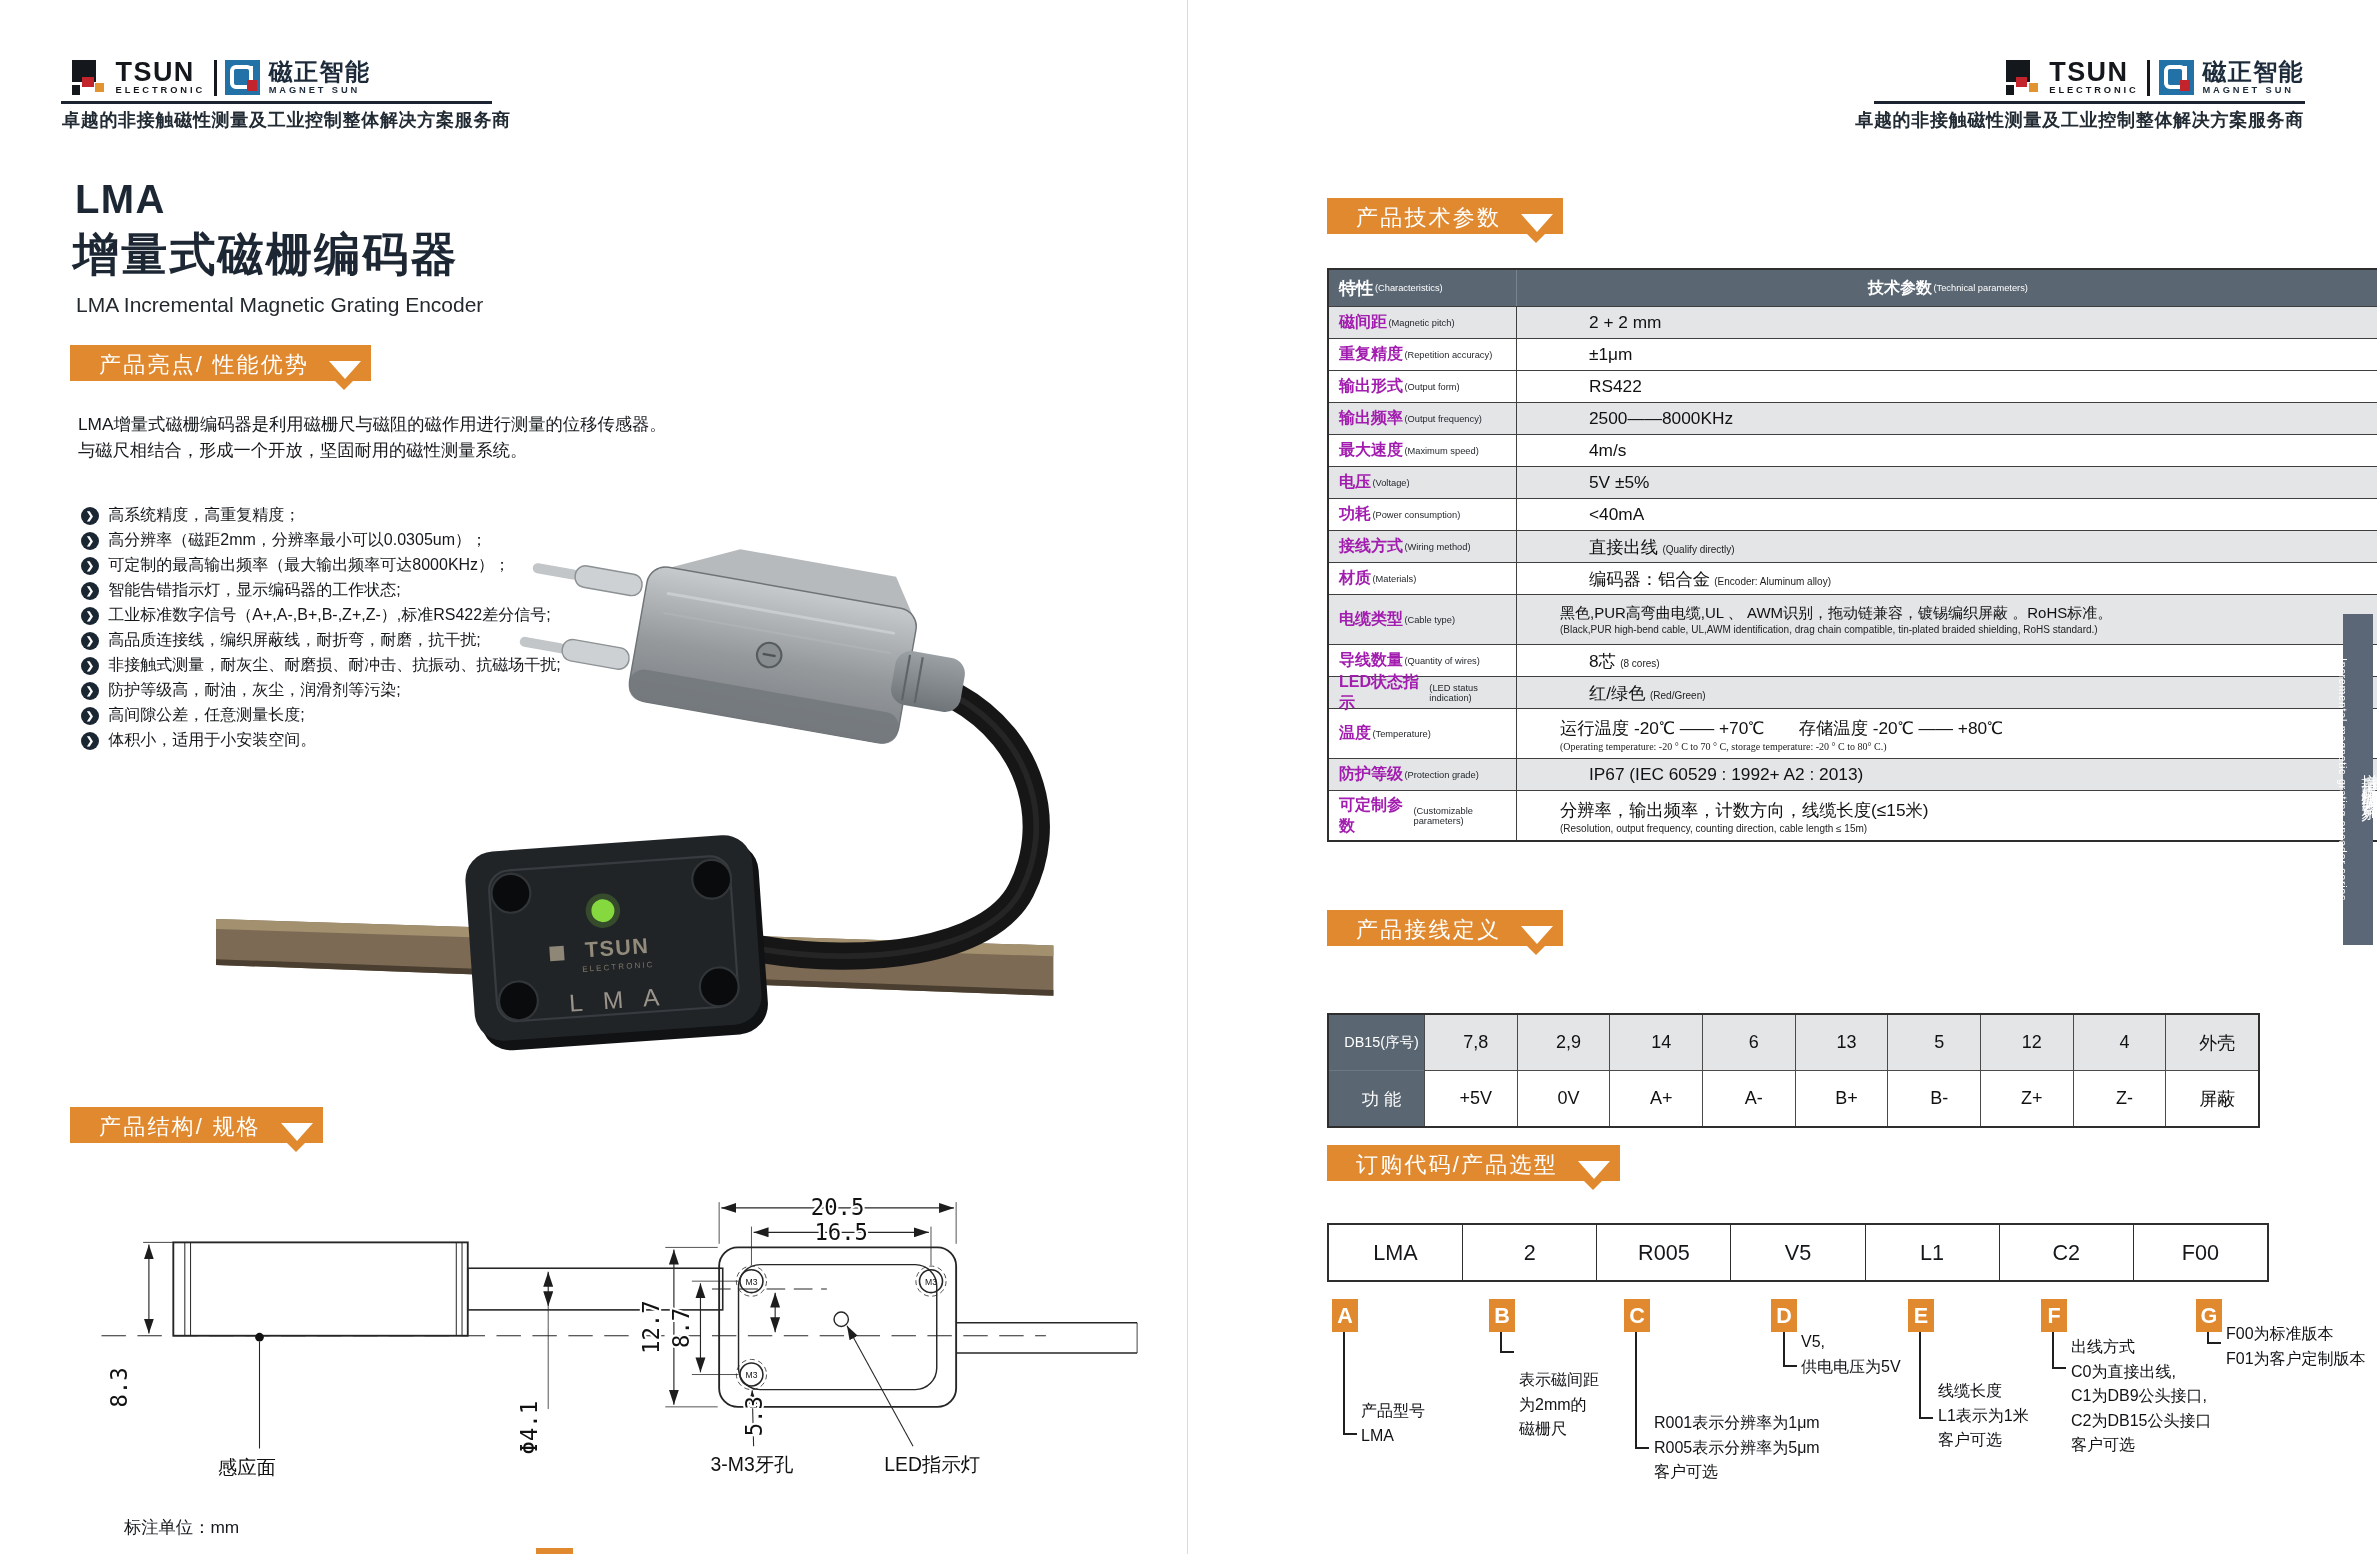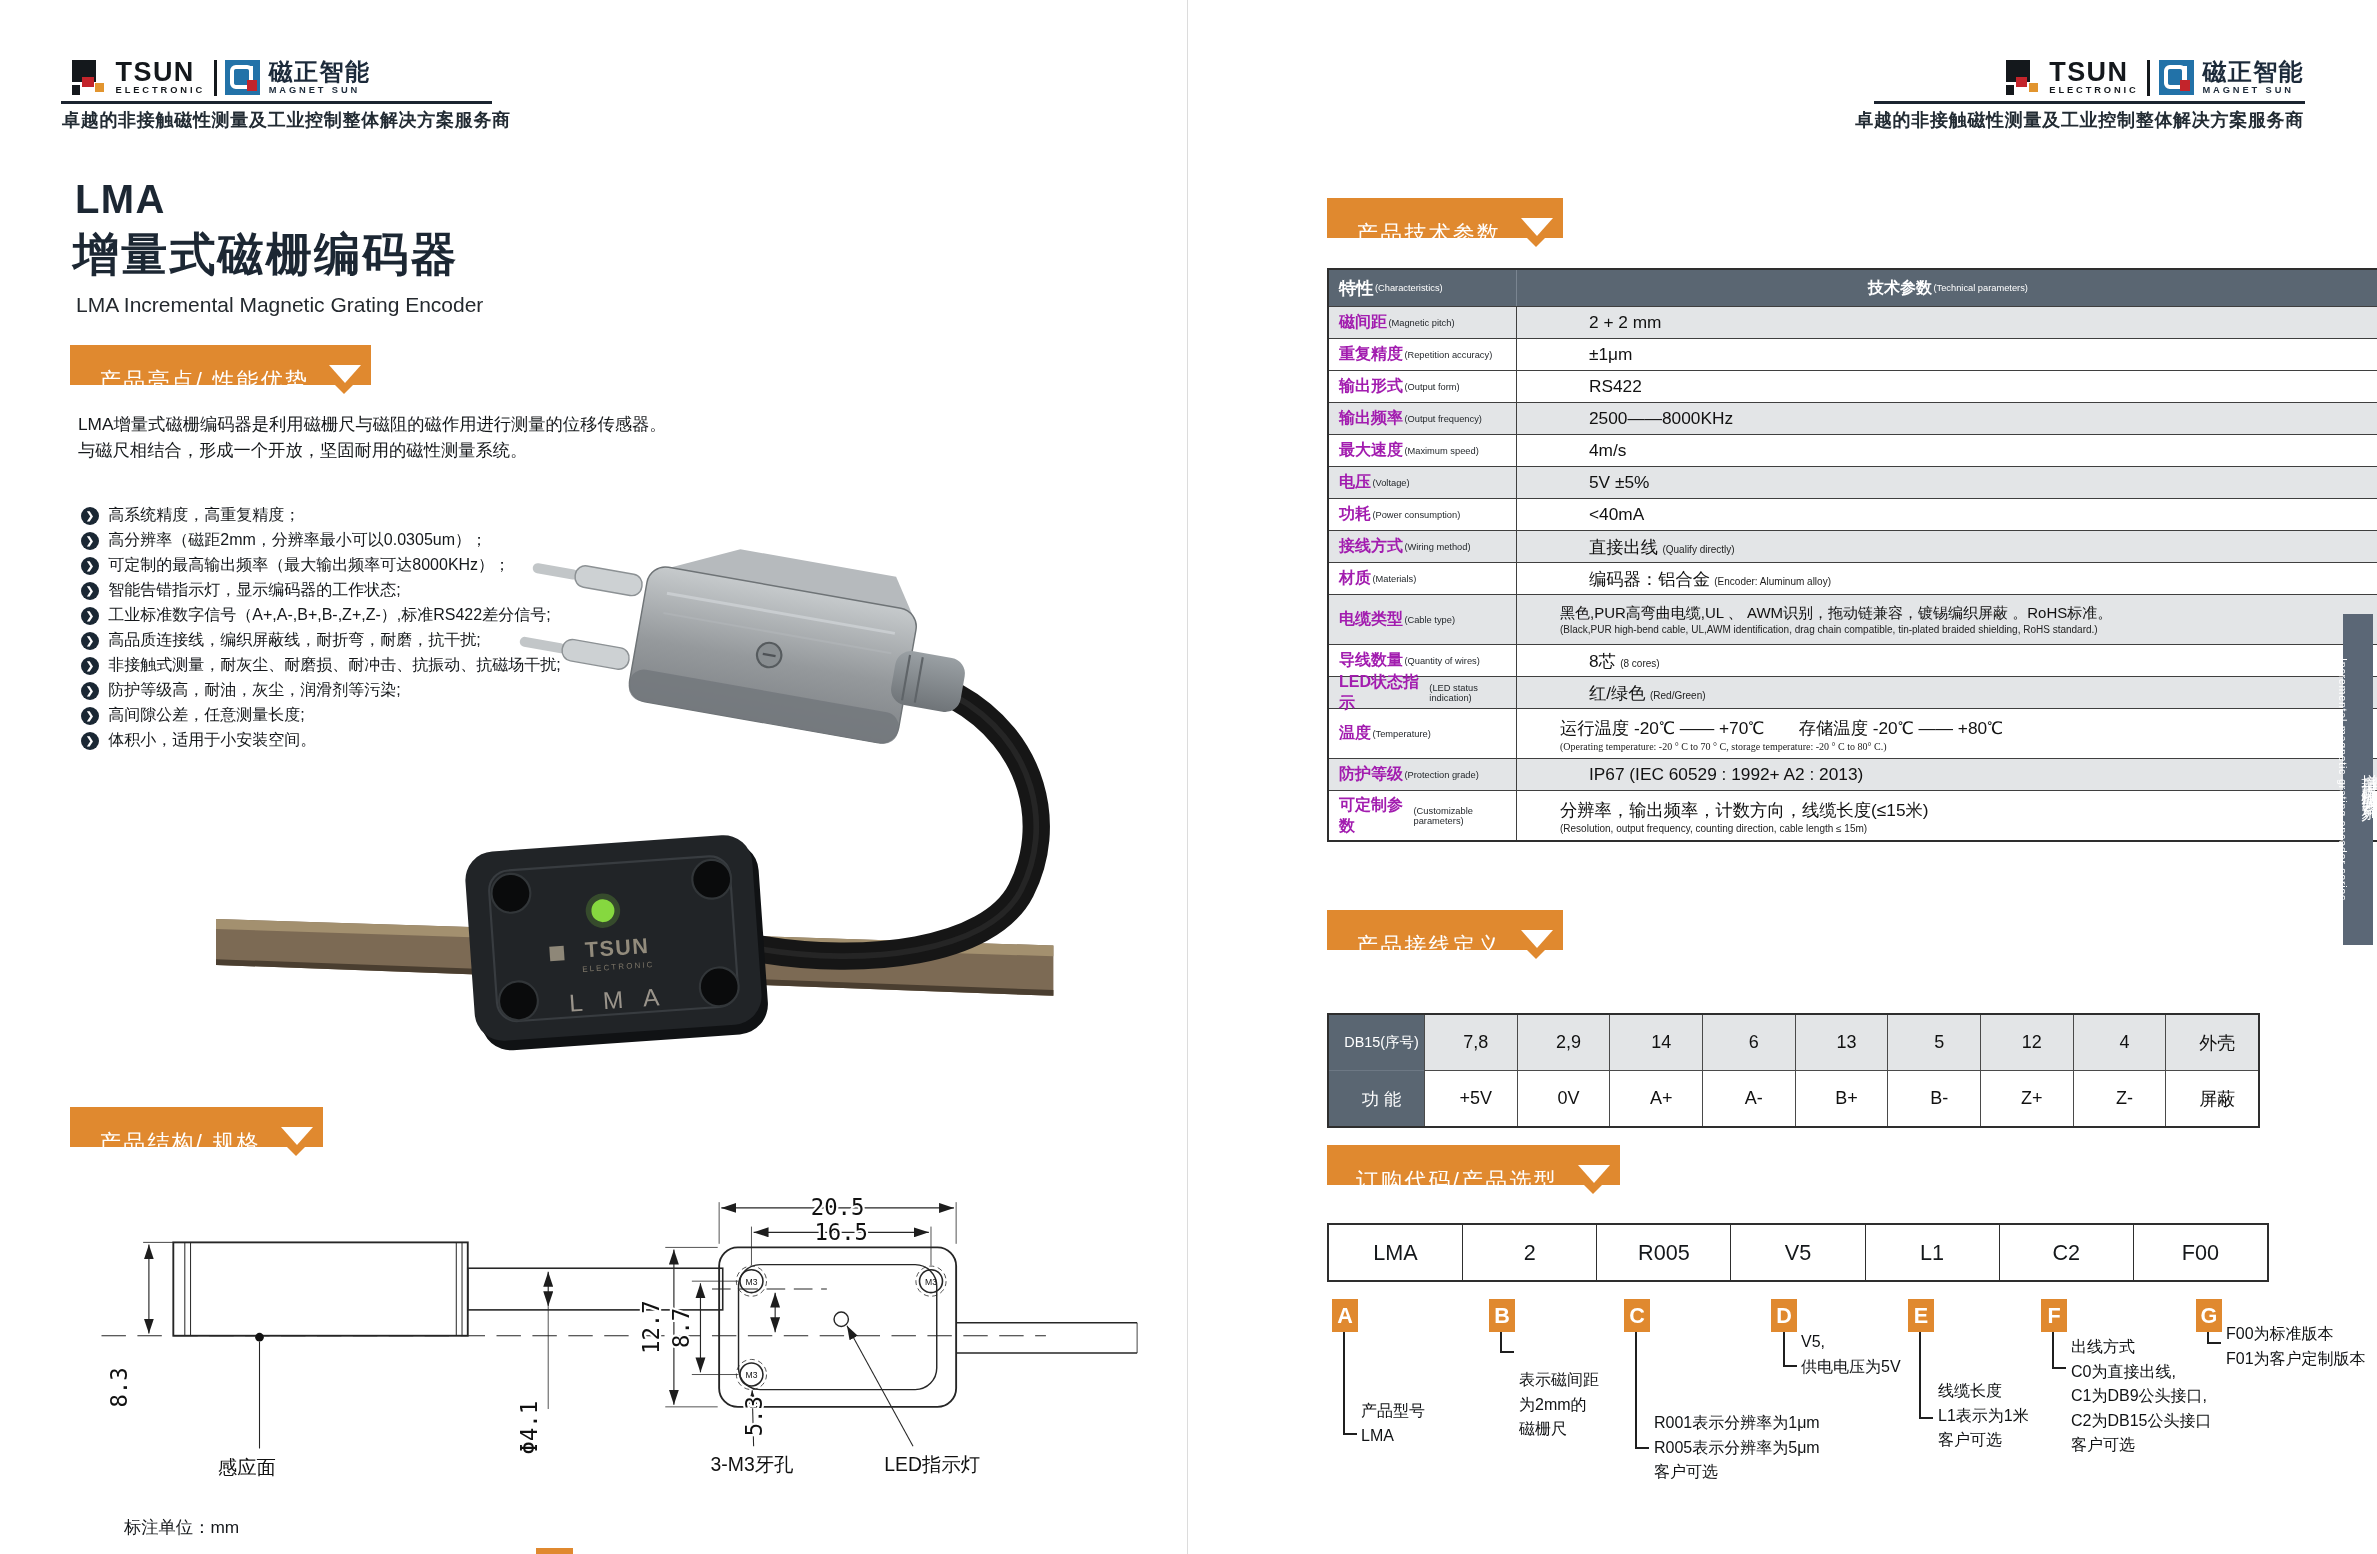--- a/index.html
+++ b/index.html
@@ -23,22 +23,22 @@
   .wordmark .small{font-size:9.3px;font-weight:700;letter-spacing:2.9px;color:#14181c;}
   .wordmark.navy .big,.wordmark.navy .small{color:#1c2a3a;}
   .logo-div{width:2.9px;height:36px;background:#14181c;}
   .brand-rule{position:absolute;height:2.9px;background:#1b2430;}
   .tagline{position:absolute;font-size:18px;font-weight:700;color:#222b33;letter-spacing:0.7px;}
 
   
   .t-model{position:absolute;left:75px;top:177px;font-size:40px;font-weight:900;color:#1c2733;letter-spacing:1.4px;}
   .t-zh{position:absolute;left:73px;top:224px;font-size:46px;font-weight:900;color:#1c2733;letter-spacing:2.2px;}
   .t-en{position:absolute;left:76px;top:293px;font-size:21px;font-weight:500;color:#24292e;}
-  .banner{position:absolute;height:24px;background:#e0892f;color:#fff;font-size:22px;font-weight:500;
-          letter-spacing:2.2px;line-height:40px;padding:16px 62px 0 29px;white-space:nowrap;}
+  .banner{position:absolute;height:36px;background:#e0892f;color:#fff;font-size:22px;font-weight:500;
+          letter-spacing:2.2px;line-height:40px;padding:0 62px 0 29px;white-space:nowrap;}
   .banner .tri{position:absolute;right:10px;bottom:2.2px;width:0;height:0;
                border-left:16px solid transparent;border-right:16px solid transparent;border-top:18.7px solid #fff;}
   .banner .trib{position:absolute;right:18px;bottom:-9.3px;width:0;height:0;
                border-left:9.3px solid transparent;border-right:9.3px solid transparent;border-top:9.3px solid #e0892f;}
 
   
   .intro{position:absolute;left:78px;top:411px;font-size:17.3px;line-height:26px;color:#15181b;}
   .features{position:absolute;left:81px;top:503px;}
   .feat{display:flex;align-items:center;height:25px;font-size:16px;color:#15181b;}
   .feat .dot{width:18px;height:18px;border-radius:50%;background:#1a2733;color:#fff;font-size:10px;

